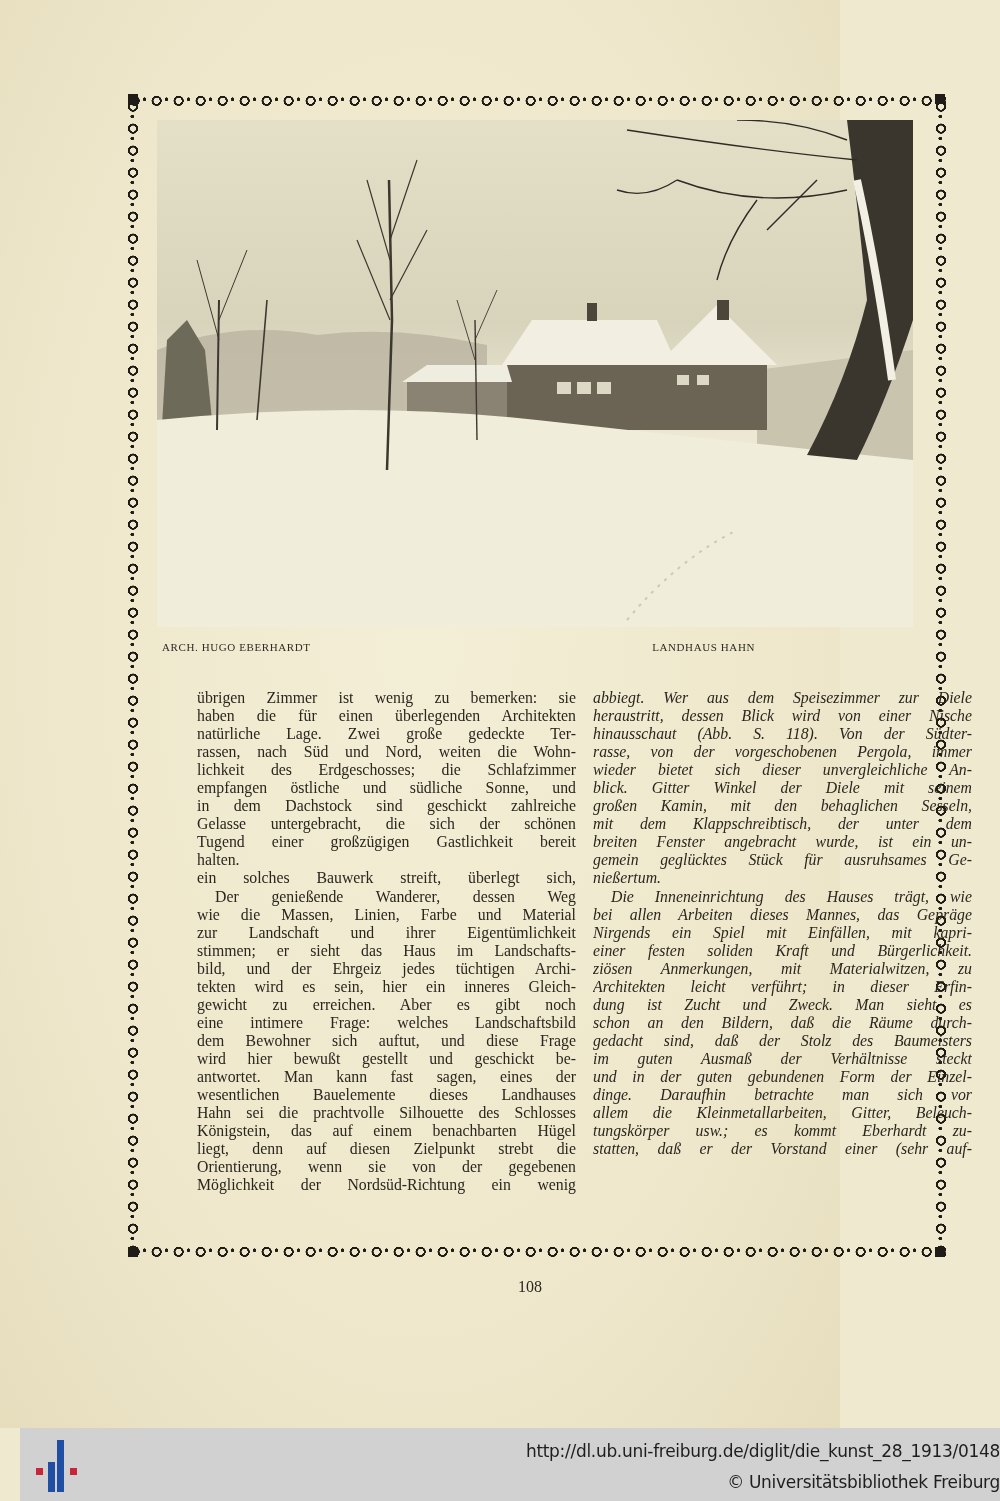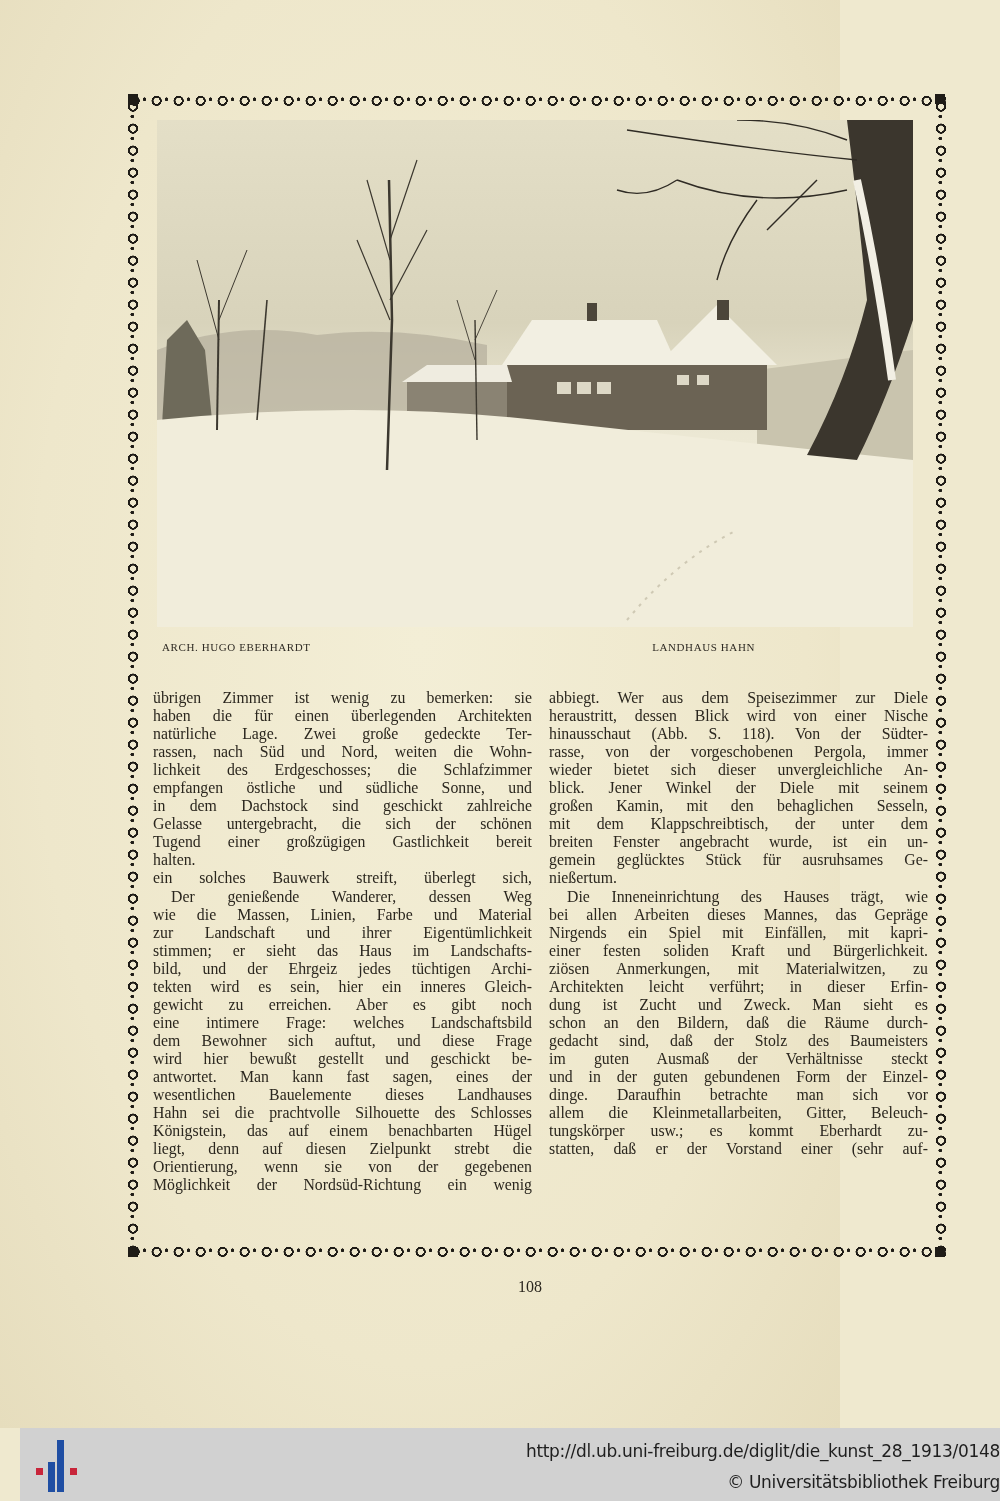--- a/index.html
+++ b/index.html
@@ -36,21 +36,21 @@
     background: linear-gradient(180deg, #e4dfc7 0%, #d8d3bb 40%, #ece8d4 62%, #f2eedc 100%);
   }
   .photo svg { position:absolute; left:0; top:0; }
   .caption {
     position:absolute; top:641px; font-size:11px; letter-spacing:0.6px;
     color:#2f2b24;
   }
   .col {
     position:absolute; top:689px; width:379px;
     font-size:15.8px; line-height:18.05px;
-    text-align:justify; hyphens:none;
+    text-align:justify; hyphens:none;margin-left:44px;
   }
   .col .line { display:block; text-align:justify; text-align-last:justify; white-space:nowrap; overflow:hidden; }
   .col .line.last { text-align-last:left; }
   .col .line.indent { text-indent:18px; }
   .pagenum {
     position:absolute; top:1278px; left:0; width:1060px; text-align:center;
     font-size:16px;
   }
   .footer {
     position:absolute; left:0; top:1428px; width:1000px; height:73px;
@@ -158,27 +158,27 @@
       <span class="line">dem Bewohner sich auftut, und diese Frage</span>
       <span class="line">wird hier bewußt gestellt und geschickt be-</span>
       <span class="line">antwortet. Man kann fast sagen, eines der</span>
       <span class="line">wesentlichen Bauelemente dieses Landhauses</span>
       <span class="line">Hahn sei die prachtvolle Silhouette des Schlosses</span>
       <span class="line">Königstein, das auf einem benachbarten Hügel</span>
       <span class="line">liegt, denn auf diesen Zielpunkt strebt die</span>
       <span class="line">Orientierung, wenn sie von der gegebenen</span>
       <span class="line">Möglichkeit der Nordsüd-Richtung ein wenig</span>
     </div>
-  <div class="col" style="left:549px;" id="colR">
+  <div class="col" style="left:549px;font-style:italic;" id="colR">
       <span class="line">abbiegt. Wer aus dem Speisezimmer zur Diele</span>
       <span class="line">heraustritt, dessen Blick wird von einer Nische</span>
       <span class="line">hinausschaut (Abb. S. 118). Von der Südter-</span>
       <span class="line">rasse, von der vorgeschobenen Pergola, immer</span>
       <span class="line">wieder bietet sich dieser unvergleichliche An-</span>
-      <span class="line">blick. Jener Winkel der Diele mit seinem</span>
+      <span class="line">blick. Gitter Winkel der Diele mit seinem</span>
       <span class="line">großen Kamin, mit den behaglichen Sesseln,</span>
       <span class="line">mit dem Klappschreibtisch, der unter dem</span>
       <span class="line">breiten Fenster angebracht wurde, ist ein un-</span>
       <span class="line">gemein geglücktes Stück für ausruhsames Ge-</span>
       <span class="line last">nießertum.</span>
       <span class="line indent">Die Inneneinrichtung des Hauses trägt, wie</span>
       <span class="line">bei allen Arbeiten dieses Mannes, das Gepräge</span>
       <span class="line">Nirgends ein Spiel mit Einfällen, mit kapri-</span>
       <span class="line">einer festen soliden Kraft und Bürgerlichkeit.</span>
       <span class="line">ziösen Anmerkungen, mit Materialwitzen, zu</span>

